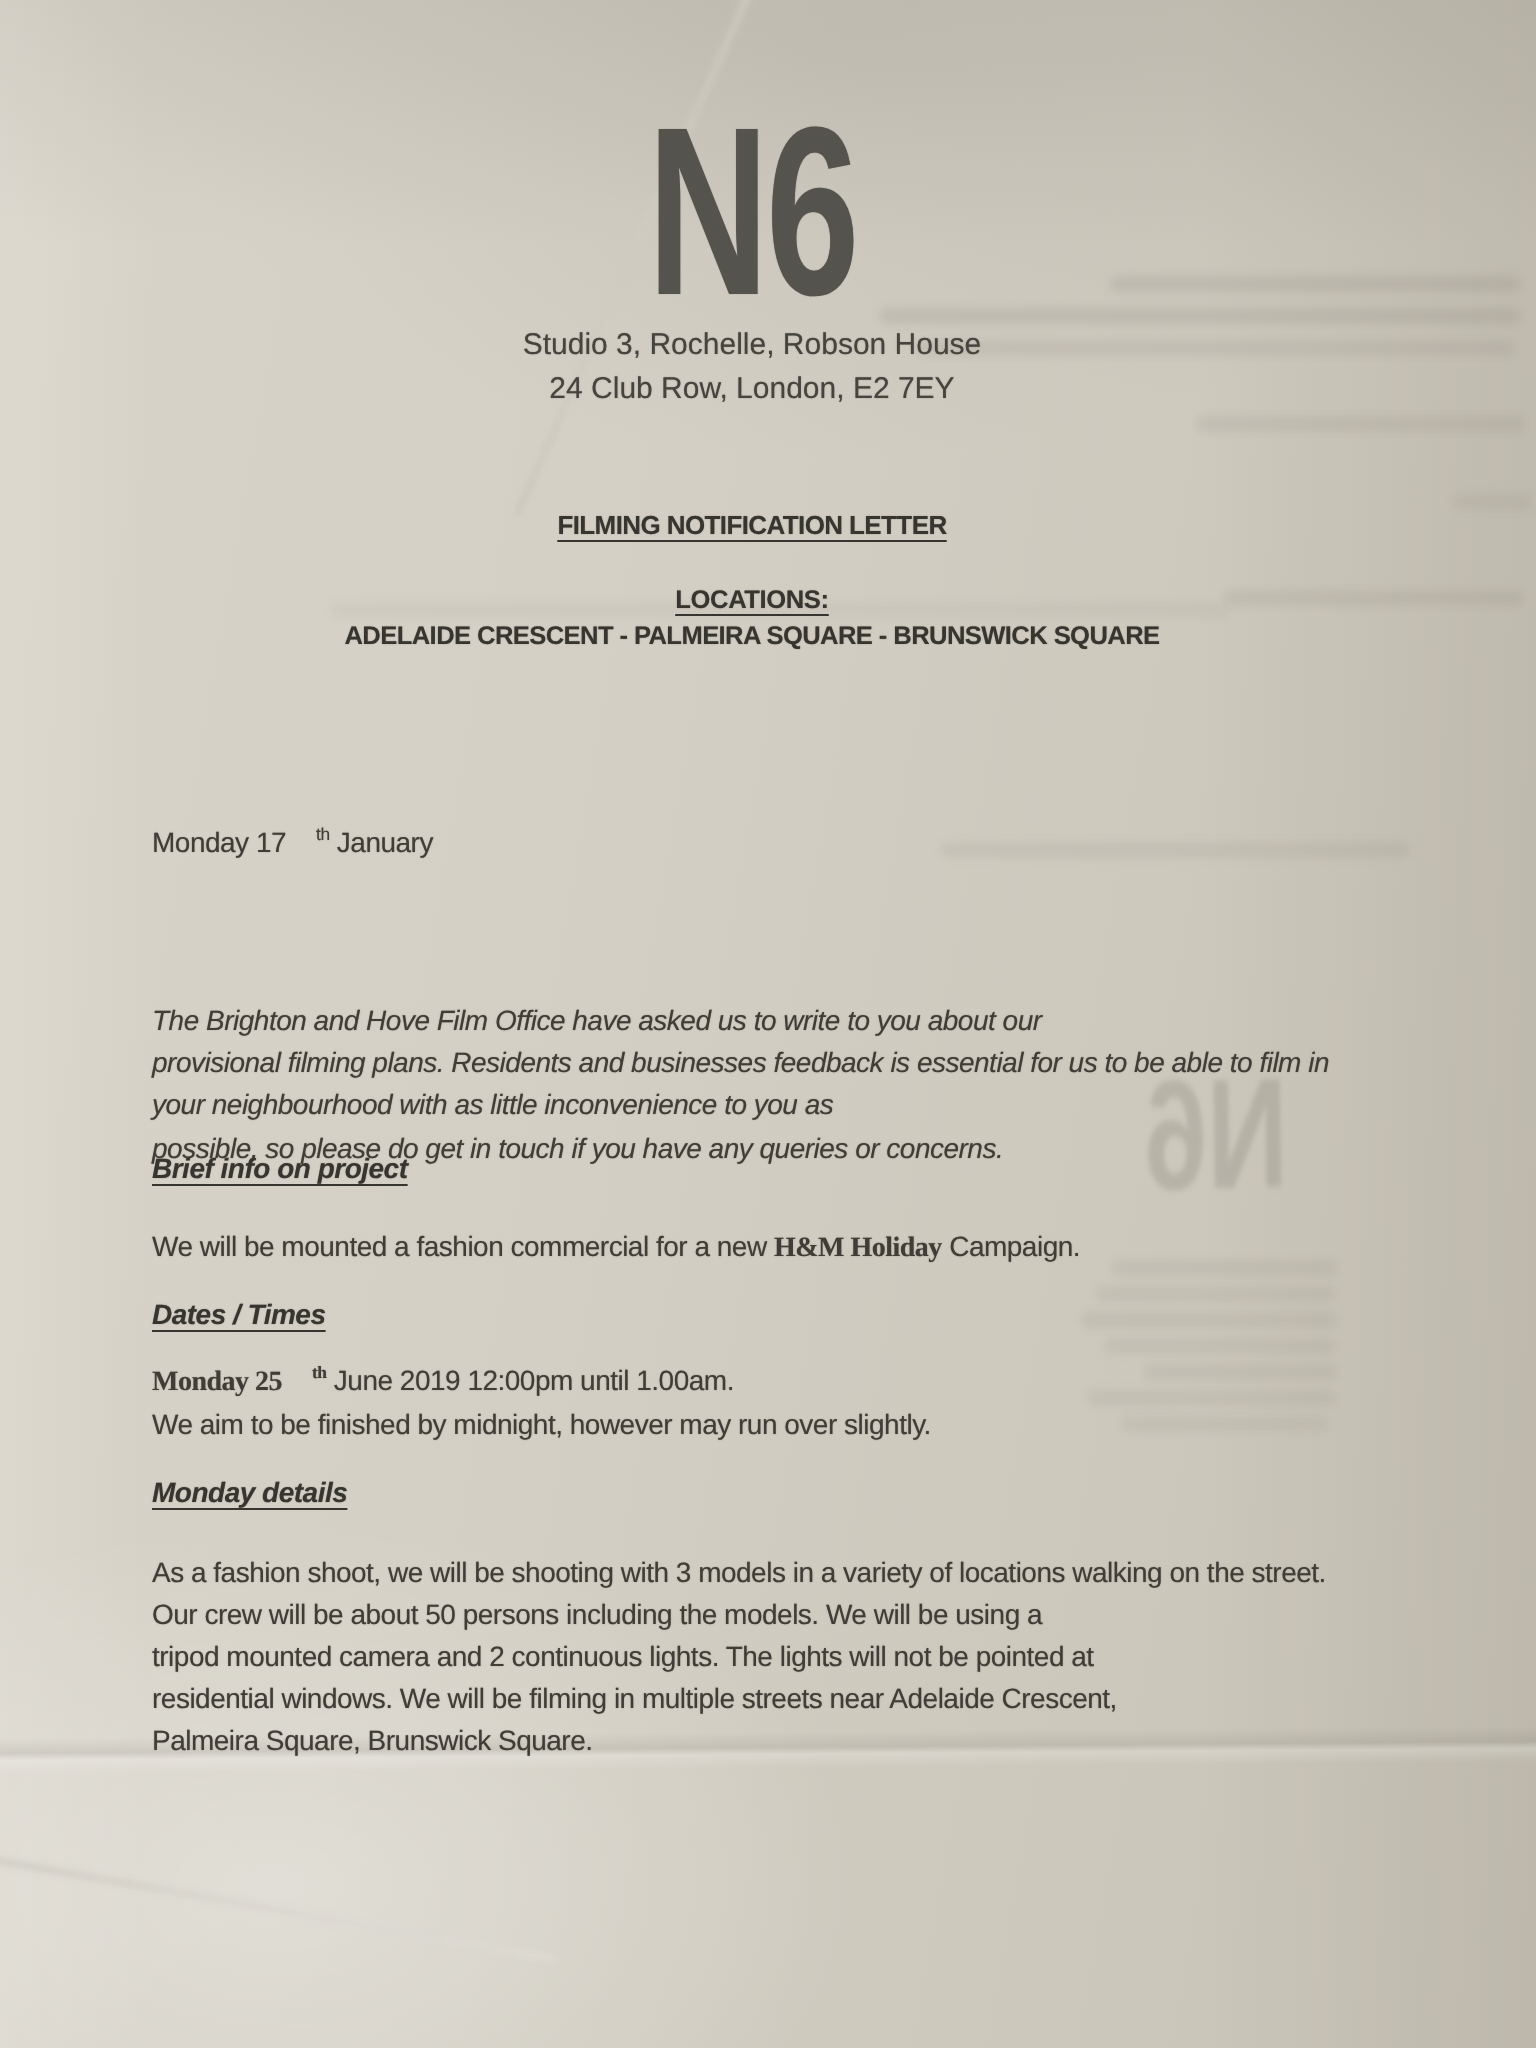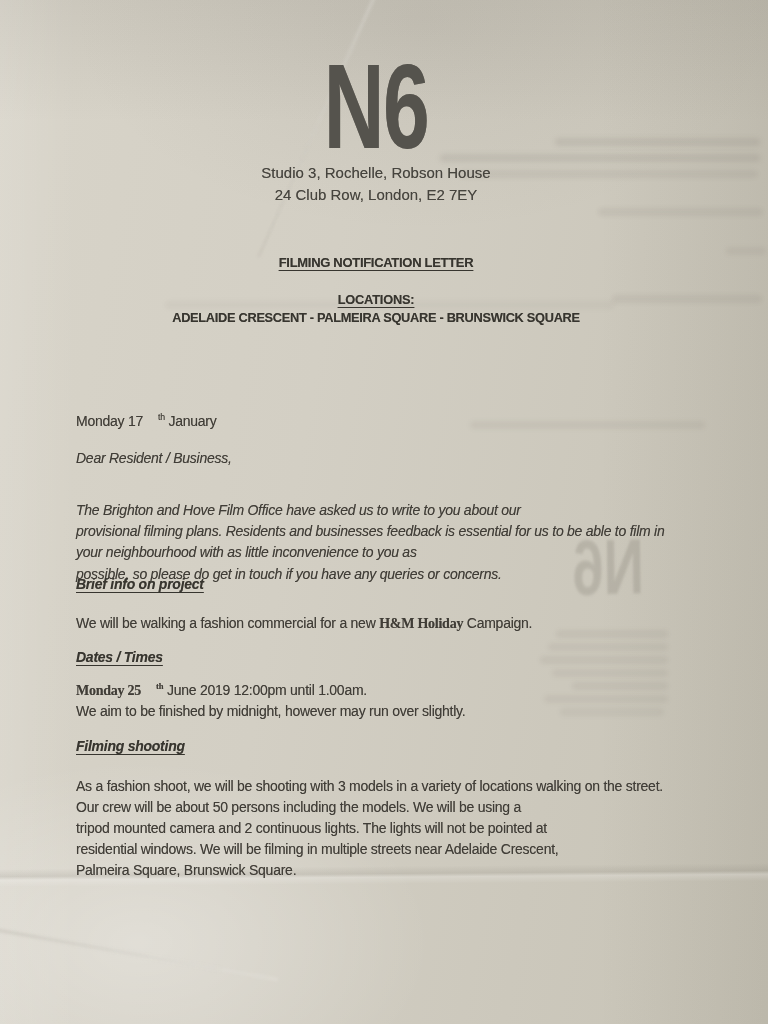--- a/index.html
+++ b/index.html
@@ -100,36 +100,35 @@
   <div class="abs brand ink">N6</div>
   <div class="abs centered addr addr1 ink">Studio 3, Rochelle, Robson House</div>
   <div class="abs centered addr addr2 ink">24 Club Row, London, E2 7EY</div>
 
   <div class="abs centered doc-title ink">FILMING NOTIFICATION LETTER</div>
   <div class="abs centered loc-head ink">LOCATIONS:</div>
   <div class="abs centered loc-line ink">ADELAIDE CRESCENT - PALMEIRA SQUARE - BRUNSWICK SQUARE</div>
 
   <div class="abs body-text date-line ink"><span>Monday 17</span><sup>th</sup><span> January</span></div>
 
-  <div class="abs body-text it salutation ink">Dear Resident / Business,</div>
 
   <div class="abs body-text it intro lines ink">The Brighton and Hove Film Office have asked us to write to you about our
 provisional filming plans. Residents and businesses feedback is essential for us to be able to film in
 your neighbourhood with as little inconvenience to you as
 possible, so please do get in touch if you have any queries or concerns.</div>
 
   <div class="abs body-text sec-head brief-head ink">Brief info on project</div>
-  <div class="abs body-text brief-body ink"><span>We will be walking a fashion commercial for a new </span><b>H&amp;M Holiday</b><span> Campaign.</span></div>
+  <div class="abs body-text brief-body ink"><span>We will be mounted a fashion commercial for a new </span><b>H&amp;M Holiday</b><span> Campaign.</span></div>
 
   <div class="abs body-text sec-head dates-head ink">Dates / Times</div>
   <div class="abs body-text dates-body ink">
     <div><b><span>Monday 25</span><sup>th</sup></b><span> June 2019 12:00pm until 1.00am.</span></div>
     <div>We aim to be finished by midnight, however may run over slightly.</div>
   </div>
 
-  <div class="abs body-text sec-head filming-head ink">Filming shooting</div>
+  <div class="abs body-text sec-head filming-head ink">Monday details</div>
   <div class="abs body-text filming-body lines ink">As a fashion shoot, we will be shooting with 3 models in a variety of locations walking on the street.
 Our crew will be about 50 persons including the models. We will be using a
 tripod mounted camera and 2 continuous lights. The lights will not be pointed at
 residential windows. We will be filming in multiple streets near Adelaide Crescent,
 Palmeira Square, Brunswick Square.</div>
 
 </div>
 
 </body></html>

